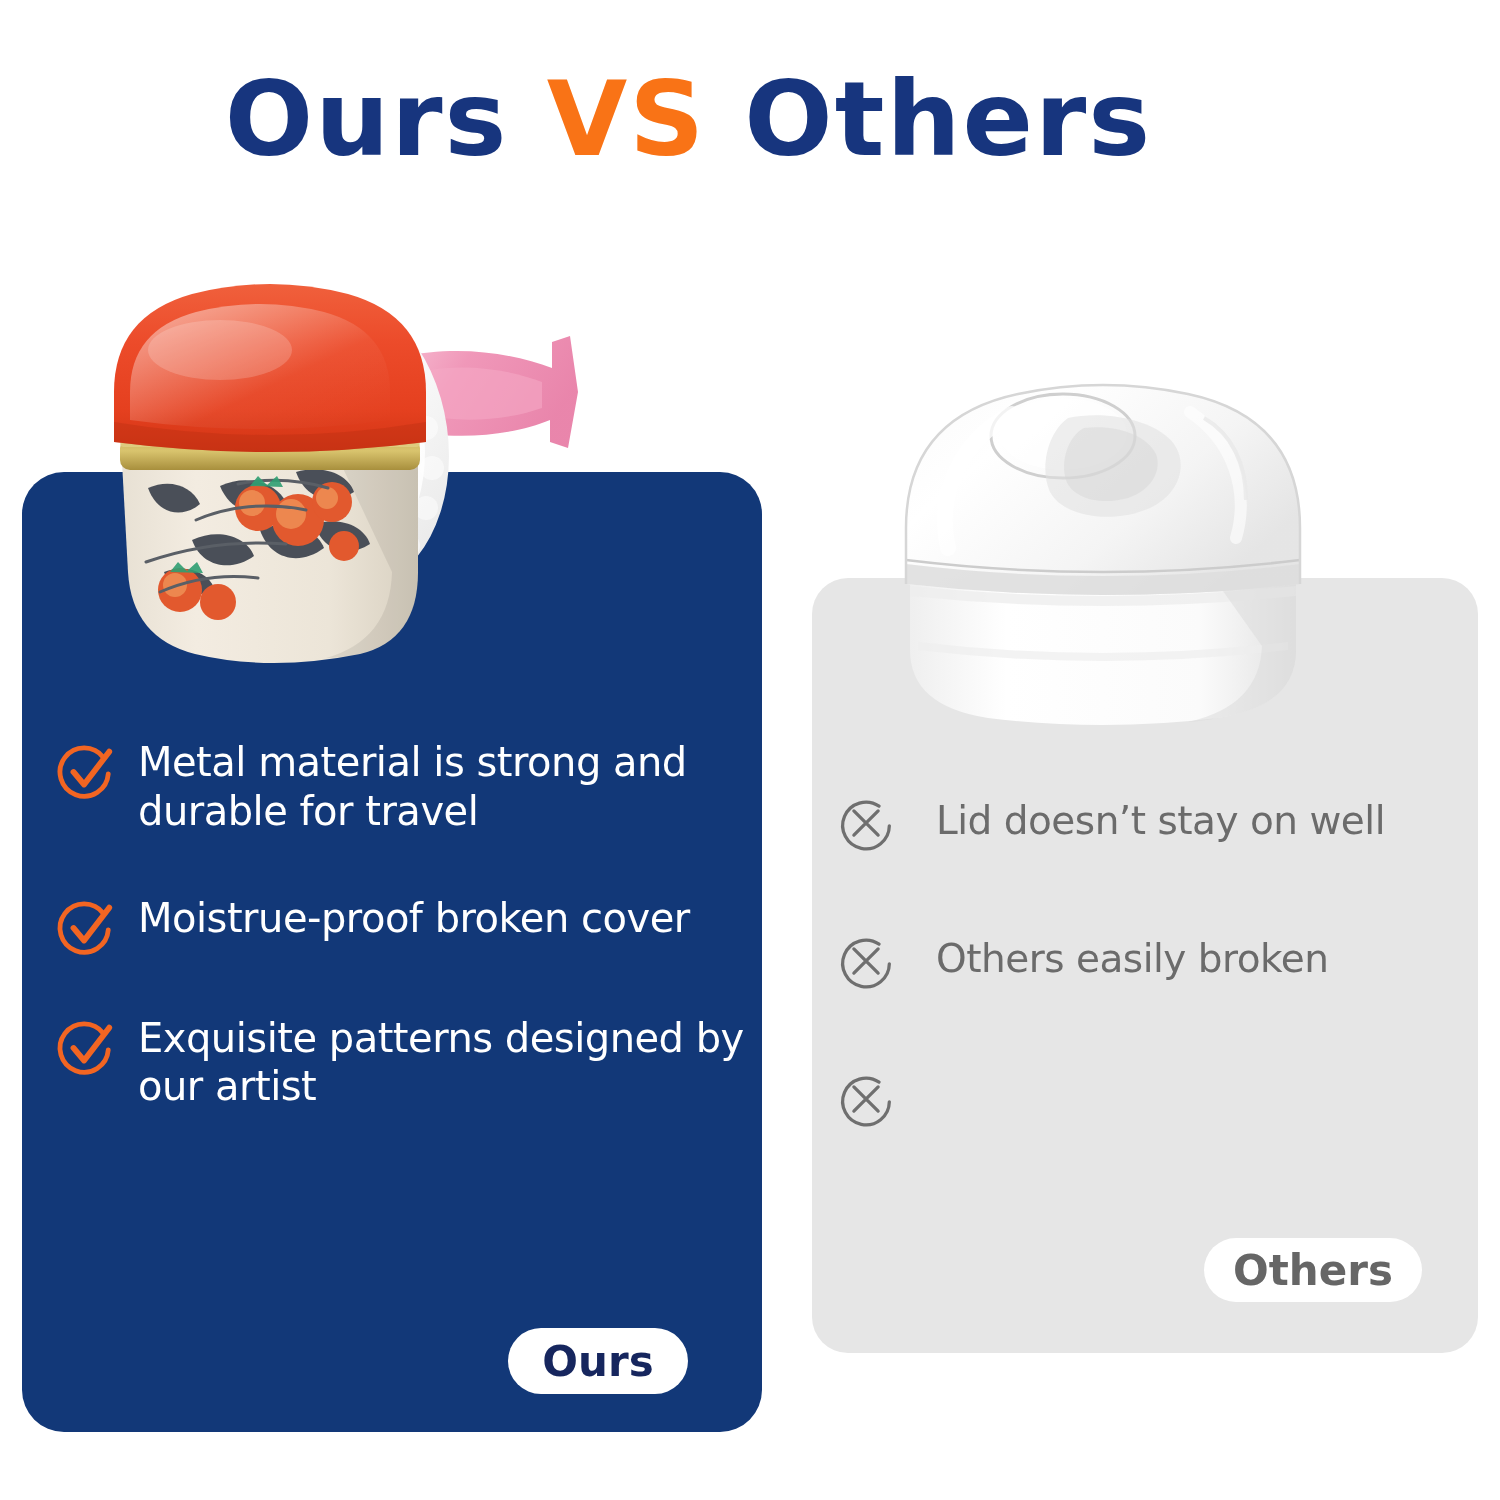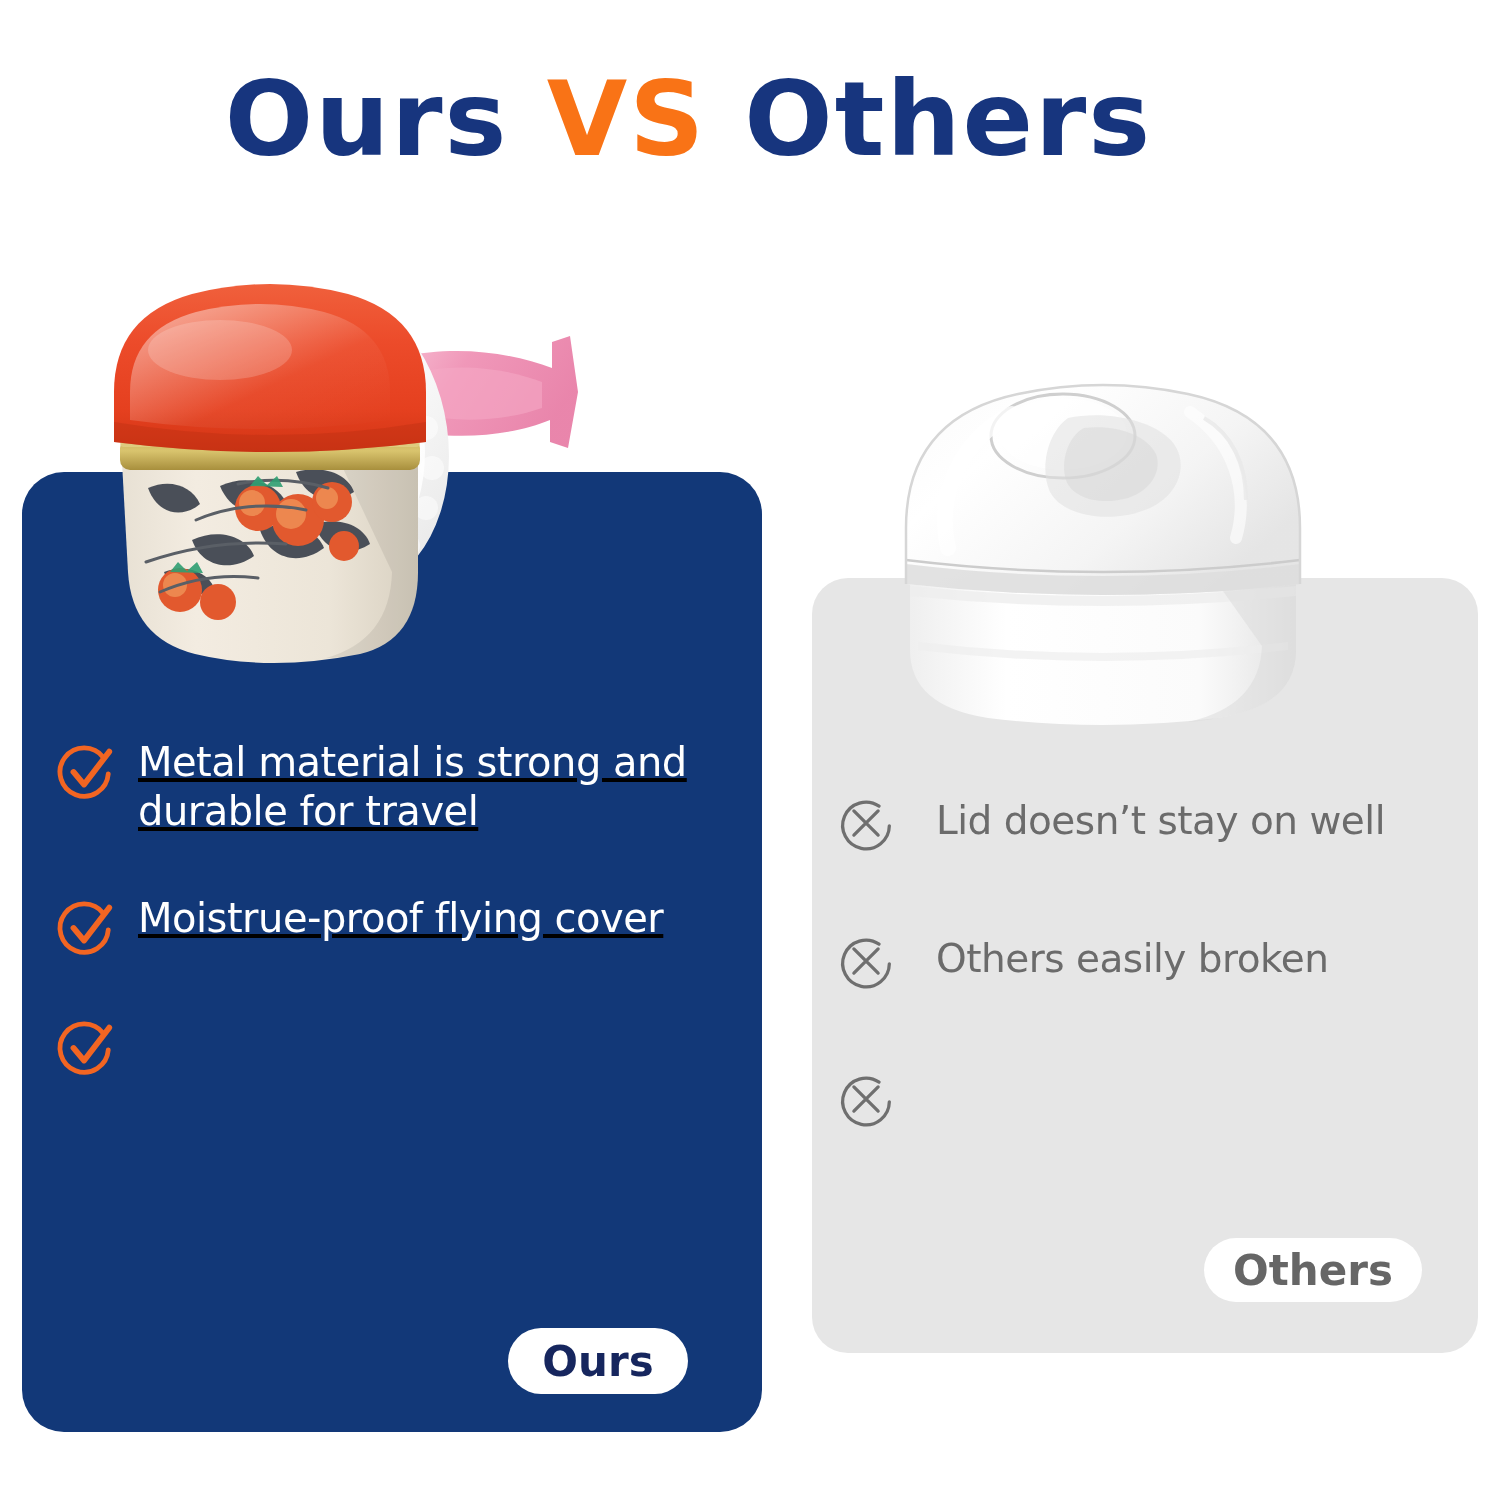--- a/index.html
+++ b/index.html
@@ -59,21 +59,20 @@
 
   
   .feature-list {
     position: absolute;
     z-index: 3;
   }
   #ours-list {
     left: 58px;
     top: 738px;
     width: 690px;
-    text-decoration: underline;
   }
   #others-list {
     left: 838px;
     top: 795px;
     width: 630px;
   }
   .feature-row {
     display: flex;
     align-items: flex-start;
   }
@@ -352,31 +351,32 @@
     <span class="feature-text">Metal material is strong and durable for travel</span>
   </div>
 
   <div class="feature-row">
     <span class="icon-wrap">
       <svg viewBox="0 0 60 60" xmlns="http://www.w3.org/2000/svg">
         <path d="M47,16 A25,25 0 1 0 52,33" fill="none" stroke="#f26522" stroke-width="5" stroke-linecap="round"></path>
         <path d="M16,31 L27,44 L53,10" fill="none" stroke="#f26522" stroke-width="6" stroke-linecap="round" stroke-linejoin="round"></path>
       </svg>
     </span>
-    <span class="feature-text">Moistrue-proof flying cover</span>
+    <span class="feature-text">Moistrue-proof broken cover</span>
   </div>
 
 
   <div class="feature-row">
     <span class="icon-wrap">
       <svg viewBox="0 0 60 60" xmlns="http://www.w3.org/2000/svg">
         <path d="M47,16 A25,25 0 1 0 52,33" fill="none" stroke="#f26522" stroke-width="5" stroke-linecap="round"></path>
         <path d="M16,31 L27,44 L53,10" fill="none" stroke="#f26522" stroke-width="6" stroke-linecap="round" stroke-linejoin="round"></path>
       </svg>
     </span>
+    <span class="feature-text">Exquisite patterns designed by our artist</span>
   </div>
 
 </div>
 
 <div class="feature-list" id="others-list">
 
   <div class="feature-row">
     <span class="icon-wrap">
       <svg viewBox="0 0 60 60" xmlns="http://www.w3.org/2000/svg">
         <path d="M44,12 A25,25 0 1 0 55,33" fill="none" stroke="#6f6f6f" stroke-width="3.5" stroke-linecap="round"></path>

